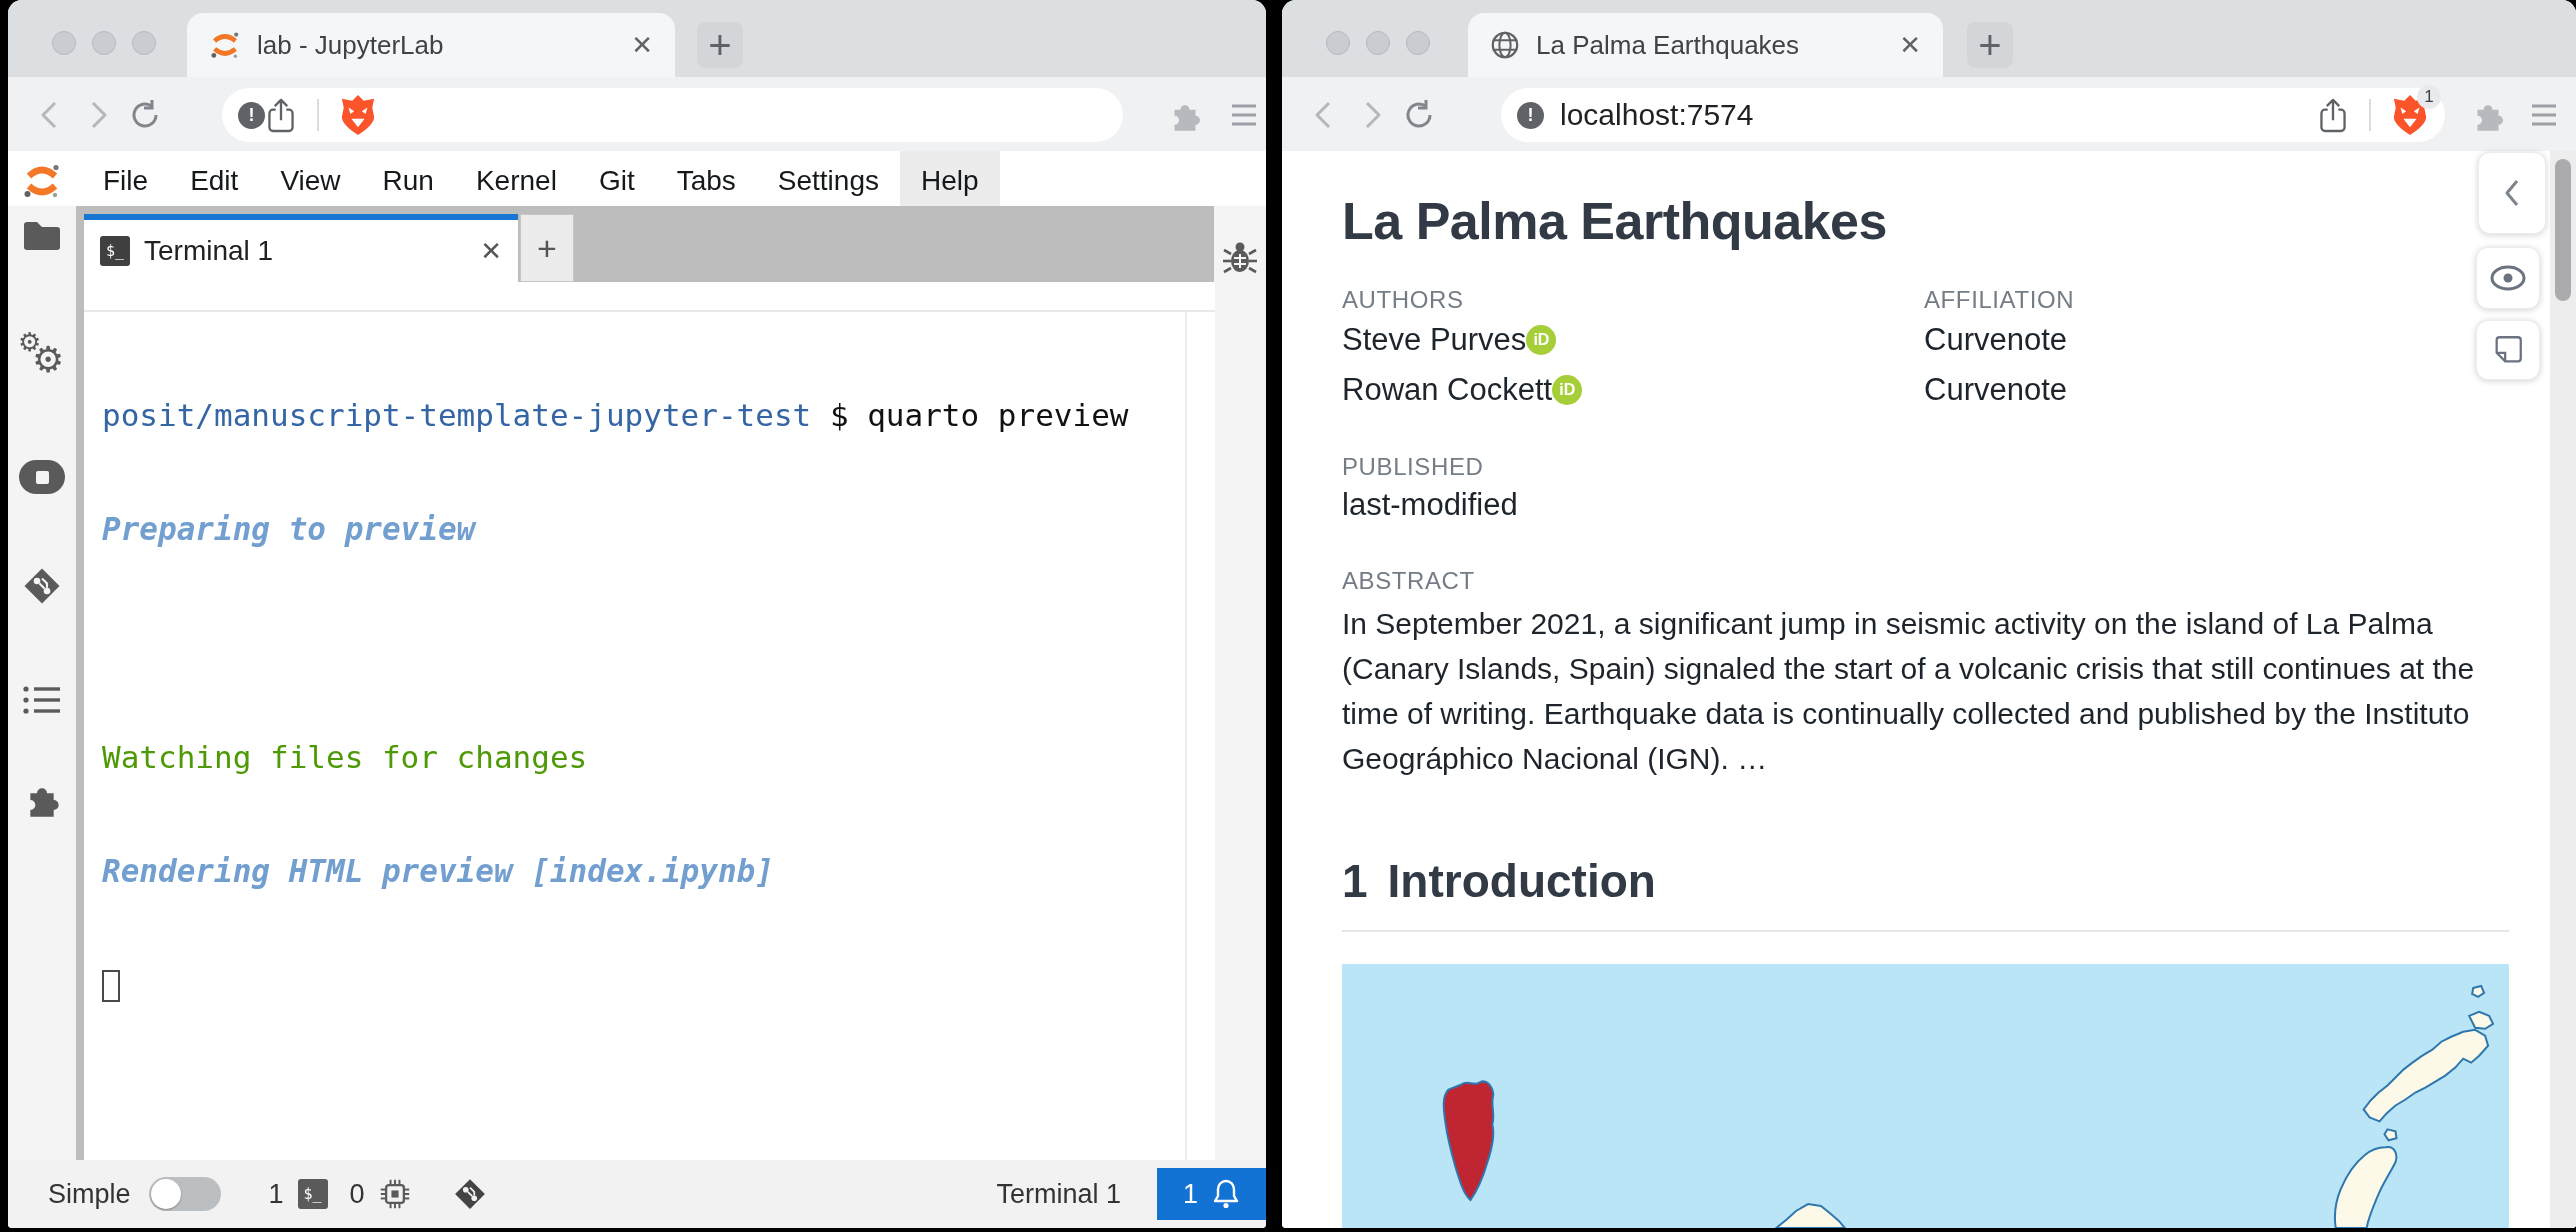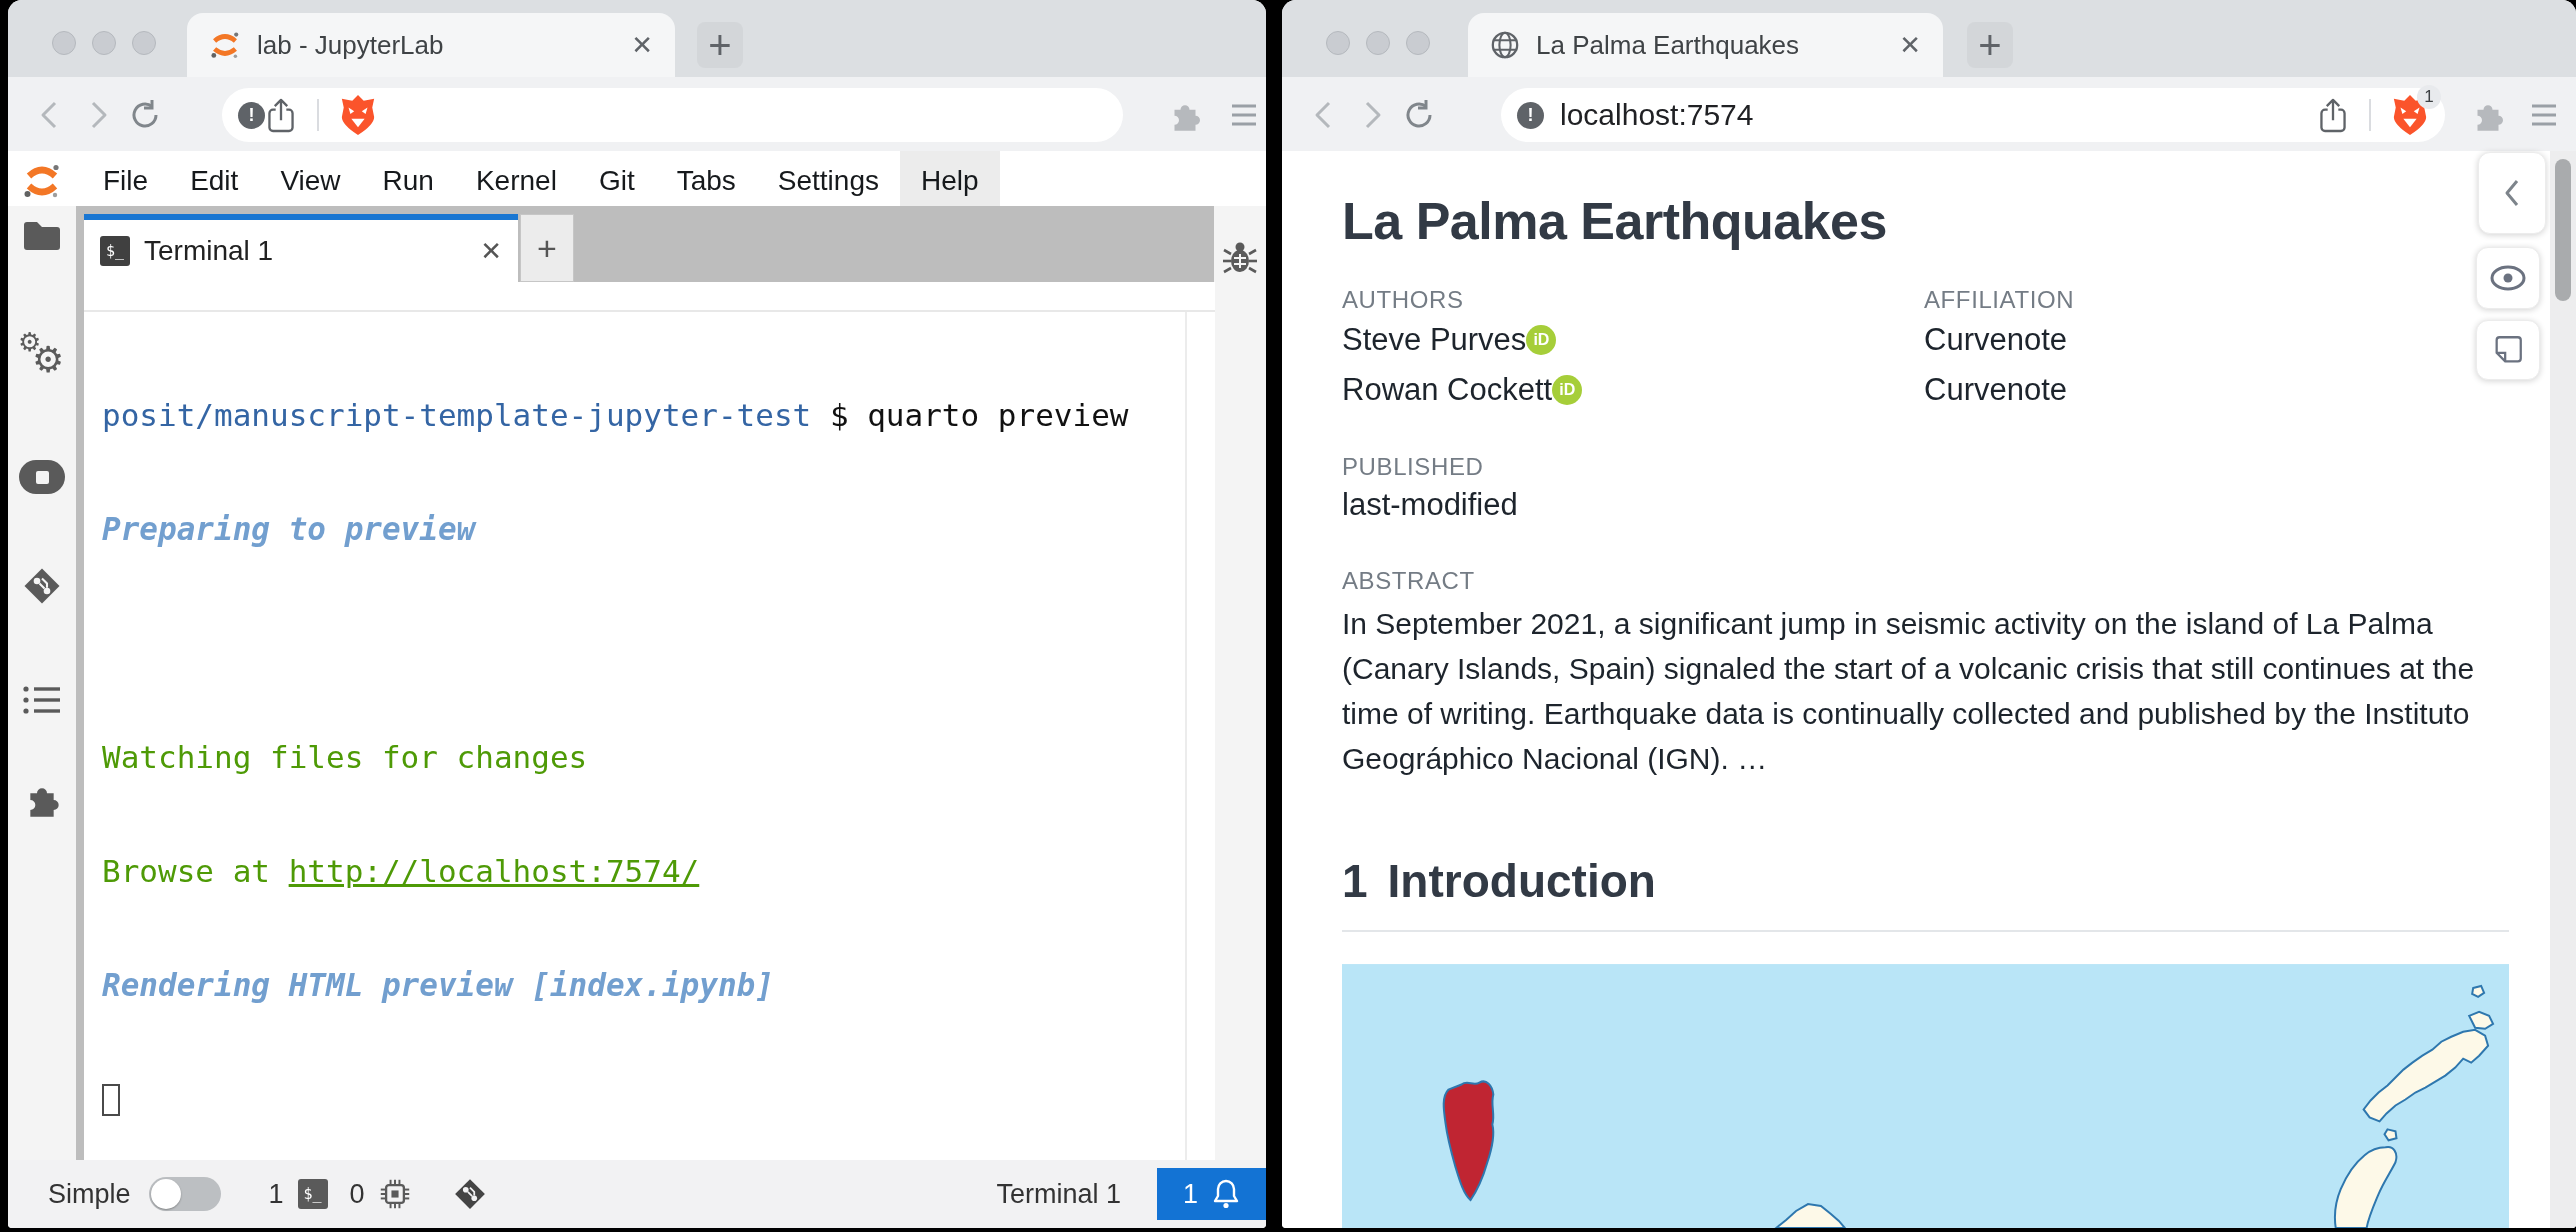--- a/index.html
+++ b/index.html
@@ -262,21 +262,20 @@
           <span class="jclose">✕</span>
         </div>
         <div class="jl-plustab">+</div>
       </div>
       <div class="jl-panelbar"></div>
       <div class="jl-terminal">
         <div><span class="t-path">posit/manuscript-template-jupyter-test</span><span class="t-cmd"> $ quarto preview</span></div>
         <div class="t-info">Preparing to preview</div>
         <div>&nbsp;</div>
         <div class="t-green">Watching files for changes</div>
-        <div class="t-green"><span>Browse at </span><span class="t-link">http://localhost:7574/</span></div>
         <div class="t-info">Rendering HTML preview [index.ipynb]</div>
         <div><span class="t-cursor"></span></div>
       </div>
     </div>
   </div>
 
   <div class="jl-status">
     <span>Simple</span>
     <span class="toggle">
         <span class="knob"></span>

